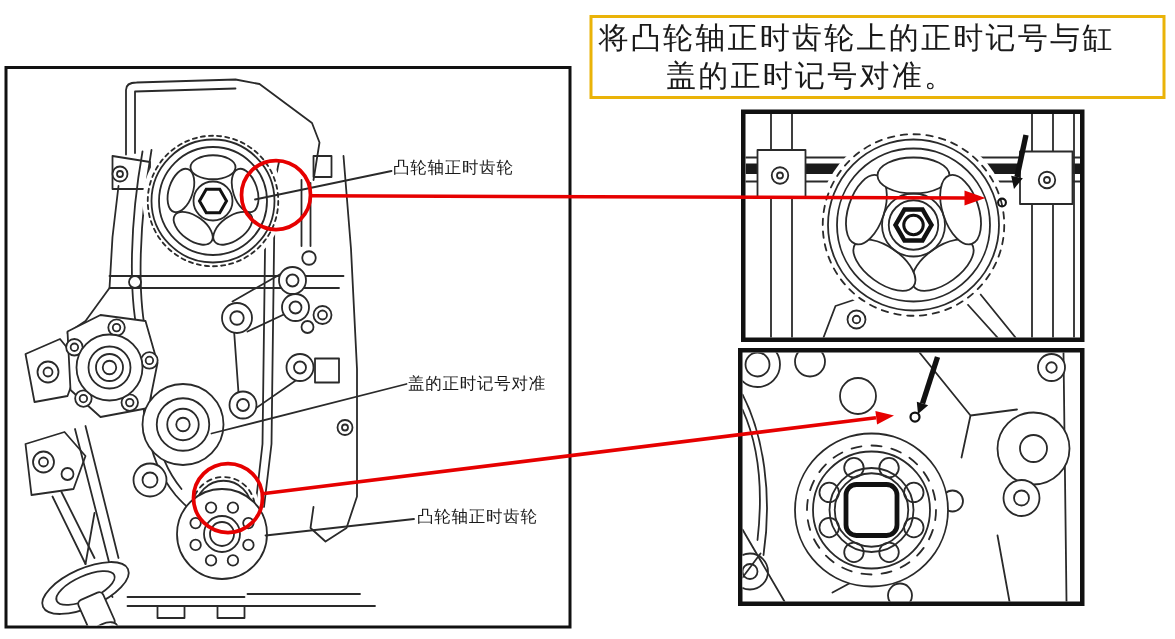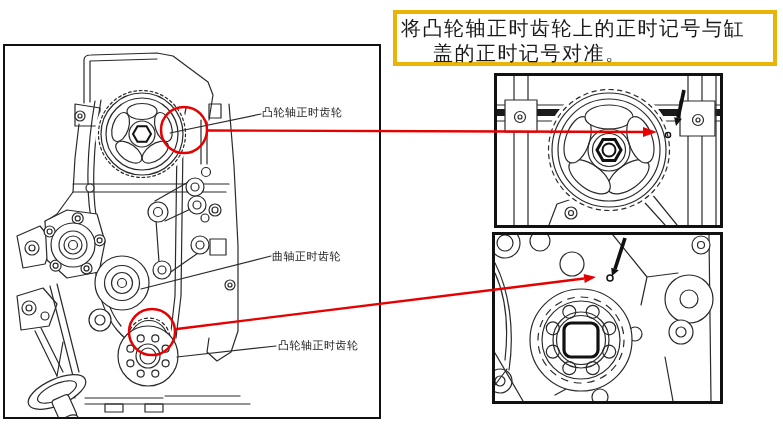--- a/index.html
+++ b/index.html
@@ -3,23 +3,23 @@
 <meta charset="utf-8">
 <style>
   :root{ --callout:#e60000; --ink:#1a1a1a; --background:#ffffff; }
   *{margin:0;padding:0;box-sizing:border-box;}
   html,body{background:var(--background);}
   .stage{position:relative;width:783px;height:426px;background:var(--background);overflow:hidden;
          font-family:"Liberation Serif","DejaVu Serif",serif;color:var(--ink);}
   .engine-frame{position:absolute;left:3px;top:44px;width:378px;height:375px;border:2px solid #111;background:#fff;padding-left:42px;}
   .engine-frame svg{position:absolute;left:0;top:0;}
   .diagram-label{position:absolute;font-size:11px;line-height:13px;white-space:nowrap;color:#1a1a1a;letter-spacing:.5px;}
-  .instruction-box{position:absolute;left:393px;top:10px;width:384px;height:56px;border:4px solid #eab308;background:#fff;
+  .instruction-box{position:absolute;left:393px;top:10px;width:384px;height:56px;border:2px solid #eab308;background:#fff;
                    font-size:20px;line-height:25px;letter-spacing:1.5px;padding:2px 4px;}
-  .instr-line2{margin-left:32px;}
+  .instr-line2{margin-left:45px;}
   .panel{position:absolute;border:3px solid #111;background:#fff;}
   .panel-top{left:494px;top:73px;width:229px;height:155px;}
   .panel-bottom{left:492px;top:232px;width:231px;height:172px;}
   .overlay{position:absolute;left:0;top:0;z-index:10;pointer-events:none;}
   svg{display:block;}
   .ln{stroke:#2a2a2a;stroke-width:1.2;fill:none;stroke-linejoin:round;stroke-linecap:round;}
   .lnw{stroke:#2a2a2a;fill:#fff;stroke-width:1.2;stroke-linejoin:round;}
   .callout{stroke:var(--callout,#e60000);fill:none;}
   .callout-fill{fill:var(--callout,#e60000);stroke:none;}
   .blk{stroke:#111;fill:none;}
@@ -161,21 +161,21 @@
       </g>
 
       <g>
         <path class="ln" stroke-width="1" d="M165,87 L256,68"></path>
         <path class="ln" stroke-width="1" d="M136,243 L266,210"></path>
         <path class="ln" stroke-width="1" d="M172,311 L271,300"></path>
       </g>
     </svg>
 
     <div class="diagram-label" style="left:257px;top:60px">凸轮轴正时齿轮</div>
-    <div class="diagram-label" style="left:267px;top:204px">曲轴正时齿轮</div>
+    <div class="diagram-label" style="left:267px;top:204px">盖的正时记号对准</div>
     <div class="diagram-label" style="left:273px;top:293px">凸轮轴正时齿轮</div>
   </div>
 
   <div class="instruction-box">
     <div class="instr-line1">将凸轮轴正时齿轮上的正时记号与缸</div>
     <div class="instr-line2">盖的正时记号对准。</div>
   </div>
 
   <div class="panel panel-top">
     <svg width="223" height="149" viewBox="0 0 223 149">

